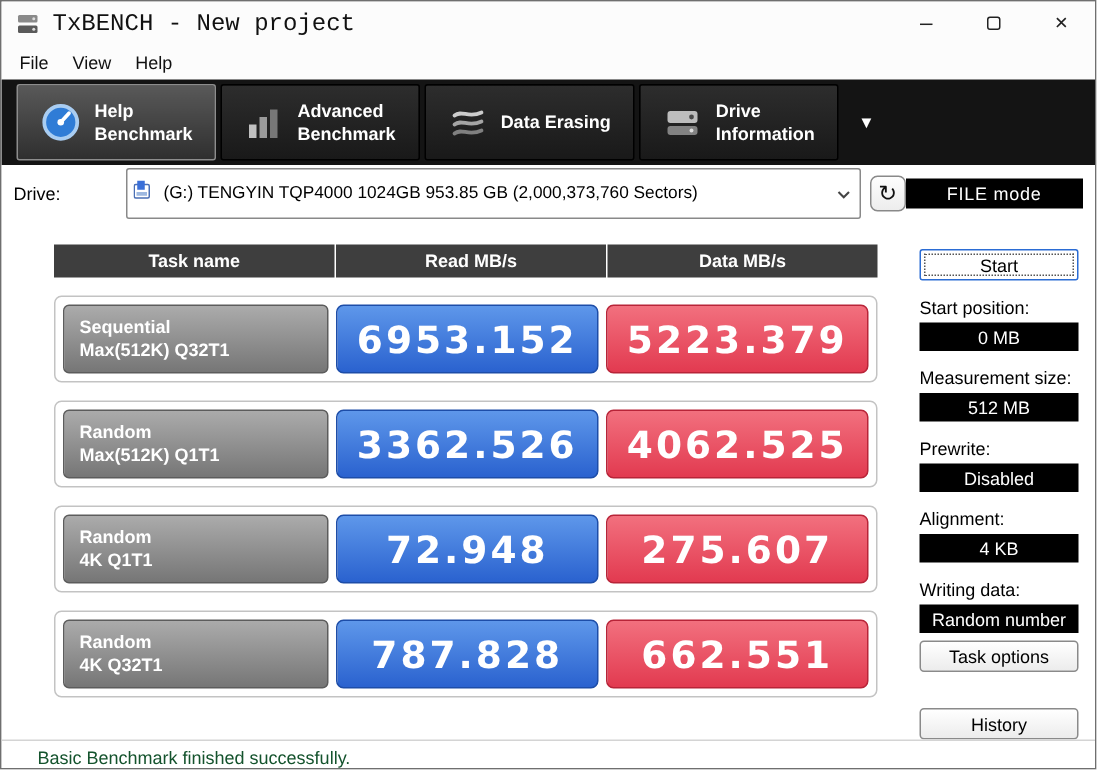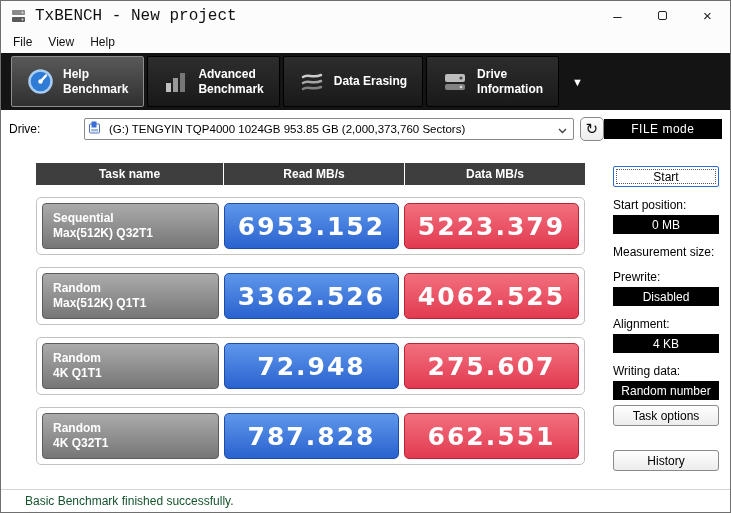--- a/index.html
+++ b/index.html
@@ -28,21 +28,21 @@
          background:linear-gradient(#2d2d2d,#191919); border:1px solid #000; color:#fff; border-radius:2px; }
   .tab.selected { background:linear-gradient(#595959,#2f2f2f); border:1px solid #8d8d8d; }
   .tab-label { font-size:12px; line-height:15px; font-weight:bold; }
   .tab-label span { display:block; }
   .tab-icon { display:inline-flex; }
   .toolbar-caret { color:#fff; font-size:11px; align-self:center; margin-left:10px; }
 
   
   .drive-row { flex:0 0 38px; display:flex; align-items:center; padding:0 8px; background:#fff; }
   .drive-label { font-size:12px; width:76px; color:#000; }
-  .combo { flex:0 0 490px; height:22px; border:1px solid #898989; background:#fff;
+  .combo { flex:0 0 490px; height:34px; border:1px solid #898989; background:#fff;
            display:flex; align-items:center; padding:0 6px 0 4px; gap:6px; border-radius:2px; }
   .combo-text { font-size:11.5px; flex:1; white-space:nowrap; overflow:hidden; color:#000; }
   .refresh-btn { width:24px; height:24px; border:1px solid #898989; border-radius:5px; margin-left:6px;
                  display:flex; align-items:center; justify-content:center; font-size:15px;
                  background:linear-gradient(#fdfdfd,#ededed); color:#111; }
   .filemode { margin-left:auto; width:120px; height:20px; background:#000; color:#fff; font-size:12px;
               display:flex; align-items:center; justify-content:center; letter-spacing:0.5px; }
 
   
   .main { flex:1; display:flex; background:#fff; }
@@ -244,20 +244,21 @@
 
     <div class="sidebar">
       <div class="start-btn">Start</div>
 
       <div class="field">
         <div class="field-label">Start position:</div>
         <div class="field-value">0 MB</div>
       </div>
       <div class="field">
         <div class="field-label">Measurement size:</div>
+        <div class="field-value">512 MB</div>
       </div>
       <div class="field">
         <div class="field-label">Prewrite:</div>
         <div class="field-value">Disabled</div>
       </div>
       <div class="field">
         <div class="field-label">Alignment:</div>
         <div class="field-value">4 KB</div>
       </div>
       <div class="field">

